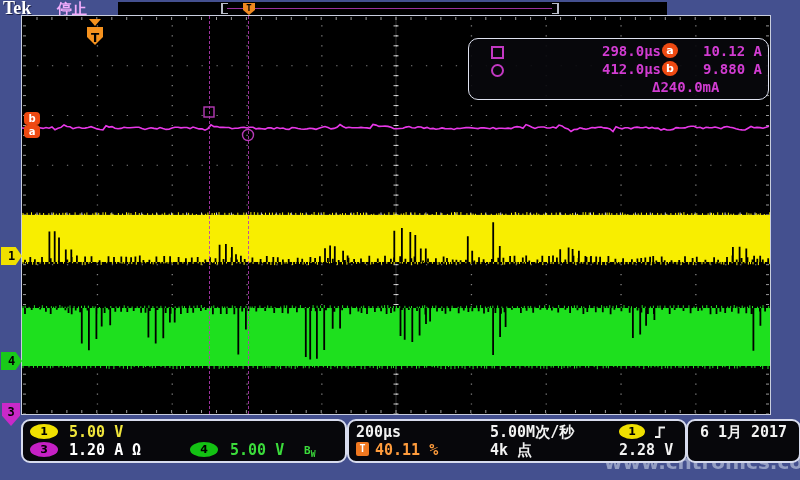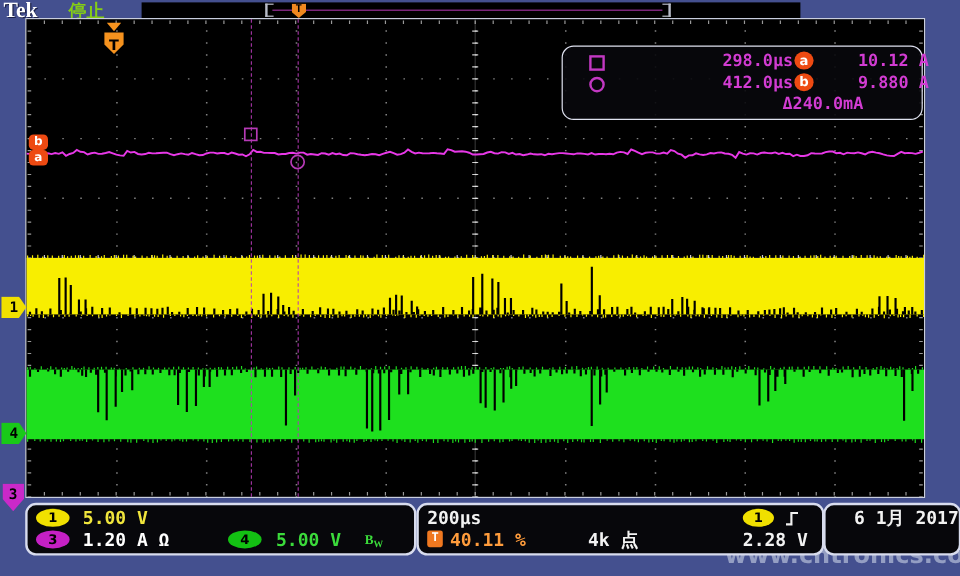--- a/index.html
+++ b/index.html
@@ -6,21 +6,21 @@
   body{
     width:800px;height:480px;position:relative;overflow:hidden;
     background:#44508f;
     font-family:"DejaVu Sans Mono","DejaVu Sans",sans-serif;
     -webkit-font-smoothing:none;
   }
   .abs{position:absolute;}
   
   .tek-logo{left:3px;top:-2px;font-family:"Liberation Serif",serif;font-weight:bold;
     font-size:18px;color:#fff;letter-spacing:0px;text-shadow:1px 1px 0 #1a1f45;}
-  .run-state{left:57px;top:0px;font-size:15px;color:#84cc16;font-family:"DejaVu Sans",sans-serif;font-weight:bold;}
+  .run-state{left:57px;top:0px;font-size:15px;color:#f0abfc;font-family:"DejaVu Sans",sans-serif;font-weight:bold;}
   .record-bar{left:118px;top:2px;width:549px;height:13px;background:#000;}
   .rb-bracket-l{left:103px;top:1px;width:5px;height:9px;border-left:2px solid #b8bcc8;
     border-top:1px solid #b8bcc8;border-bottom:1px solid #b8bcc8;}
   .rb-bracket-r{left:434px;top:1px;width:5px;height:9px;border-right:2px solid #b8bcc8;
     border-top:1px solid #b8bcc8;border-bottom:1px solid #b8bcc8;}
   .rb-line{left:109px;top:6px;width:325px;height:1px;background:#9a309a;}
   .rb-trig{left:125px;top:1px;width:12px;height:12px;background:#f08820;color:#000;
     font-size:9px;font-weight:bold;text-align:center;line-height:10px;
     clip-path:polygon(0 0,100% 0,100% 58%,50% 100%,0 58%);}
   
@@ -29,21 +29,21 @@
   .cursor-line{top:0;width:0;height:398px;border-left:1px dashed #b63ab6;opacity:.85;}
   
   .meas-box{left:446px;top:22px;width:299px;height:60px;background:rgba(8,8,12,.9);
     border:1px solid #dfe2f0;border-radius:10px;color:#d23cd2;font-weight:bold;font-size:14px;}
   .meas-row{position:absolute;left:0;width:100%;height:17px;}
   .m-glyph-sq{position:absolute;left:22px;top:3px;width:9px;height:9px;border:2px solid #c238c2;}
   .m-glyph-ci{position:absolute;left:22px;top:3px;width:9px;height:9px;border:2px solid #c238c2;border-radius:50%;}
   .m-time{position:absolute;left:52px;top:0;width:140px;text-align:right;}
   .m-badge{position:absolute;left:193px;top:0px;width:16px;height:15px;border-radius:50%;
     background:#ee4a12;color:#fff;font-size:11px;text-align:center;line-height:15px;font-family:"DejaVu Sans",sans-serif;}
-  .m-val{position:absolute;left:210px;top:0;width:83px;text-align:right;margin-left:12px;}
+  .m-val{position:absolute;left:210px;top:0;width:83px;text-align:right;}
   .m-dtime{position:absolute;left:40px;top:0;width:140px;text-align:right;}
   .m-dval{position:absolute;left:183px;top:0;width:110px;text-align:left;}
   
   .ab-badge{left:2px;width:16px;height:13px;border-radius:4px;background:#ee4a12;color:#fff;
     font-size:10px;font-weight:bold;text-align:center;line-height:13px;font-family:"DejaVu Sans",sans-serif;}
   
   .ch-arrow{left:1px;width:21px;height:18px;color:#000;font-size:12px;font-weight:bold;
     text-align:center;line-height:18px;clip-path:polygon(0 0,70% 0,100% 50%,70% 100%,0 100%);}
   .ch3-down{left:2px;top:403px;width:18px;height:23px;background:#c929c9;color:#000;
     font-size:12px;font-weight:bold;text-align:center;line-height:18px;
@@ -55,21 +55,21 @@
   .box-horiz{left:347px;width:336px;}
   .box-time{left:686px;width:111px;text-align:center;}
   .badge{position:absolute;width:28px;height:15px;border-radius:50%;color:#000;
     font-size:11px;font-weight:bold;text-align:center;line-height:15px;font-family:"DejaVu Sans",sans-serif;}
   .b-yellow{background:#f0e000;}
   .b-magenta{background:#c520c5;}
   .b-green{background:#13c113;}
   .t-badge{position:absolute;width:13px;height:14px;background:#f07820;color:#fff;
     font-size:10px;font-weight:bold;text-align:center;line-height:14px;border-radius:2px;}
   .txt-y{color:#f0e53c;} .txt-m{color:#ffffff;} .txt-g{color:#3bdb3b;} .txt-o{color:#ff9c3c;}
-  .bw{font-size:11px;font-family:Liberation Serif, serif;} .bw sub{font-size:8px;}
+  .bw{font-size:11px;} .bw sub{font-size:8px;}
   
   .watermark{left:604px;top:450px;font-size:20px;color:#99a3c6;z-index:1;
     font-family:"DejaVu Sans",sans-serif;font-weight:bold;opacity:.95;}
 </style>
 </head>
 <body>
 
 <div class="abs tek-logo">Tek</div>
 <div class="abs run-state">停止</div>
 
@@ -136,27 +136,28 @@
   <span class="badge b-magenta" style="left:7px;top:21px;">3</span>
   <span class="abs txt-m" style="left:46px;top:20px;">1.20 A</span>
   <span class="abs txt-m" style="left:109px;top:20px;">Ω</span>
   <span class="badge b-green" style="left:167px;top:21px;">4</span>
   <span class="abs txt-g" style="left:207px;top:20px;">5.00 V</span>
   <span class="abs txt-g bw" style="left:281px;top:23px;"><span>B</span><sub>W</sub></span>
 </div>
 
 <div class="abs rbox box-horiz">
   <span class="abs" style="left:7px;top:2px;">200µs</span>
+  <span class="abs" style="left:141px;top:2px;">5.00M次/秒</span>
   <span class="badge b-yellow" style="left:270px;top:3px;width:26px;">1</span>
   <svg class="abs" style="left:304px;top:3px;" width="14" height="16">
     <path d="M2,13 H6.5 V3.5 H12" stroke="#f0f0f0" stroke-width="1.8" fill="none"></path>
   </svg>
   <span class="t-badge" style="left:7px;top:21px;">T</span>
   <span class="abs txt-o" style="left:26px;top:20px;">40.11 %</span>
   <span class="abs" style="left:141px;top:20px;">4k 点</span>
   <span class="abs" style="left:270px;top:20px;">2.28 V</span>
 </div>
 
 <div class="abs rbox box-time">
-  <div class="abs" style="left:0;top:2px;width:111px;text-align:right;">6 1月 2017</div>
+  <div class="abs" style="left:0;top:2px;width:111px;">6 1月 2017</div>
 </div>
 
 <div class="abs watermark">www.cntronics.com</div>
 
 </body></html>

